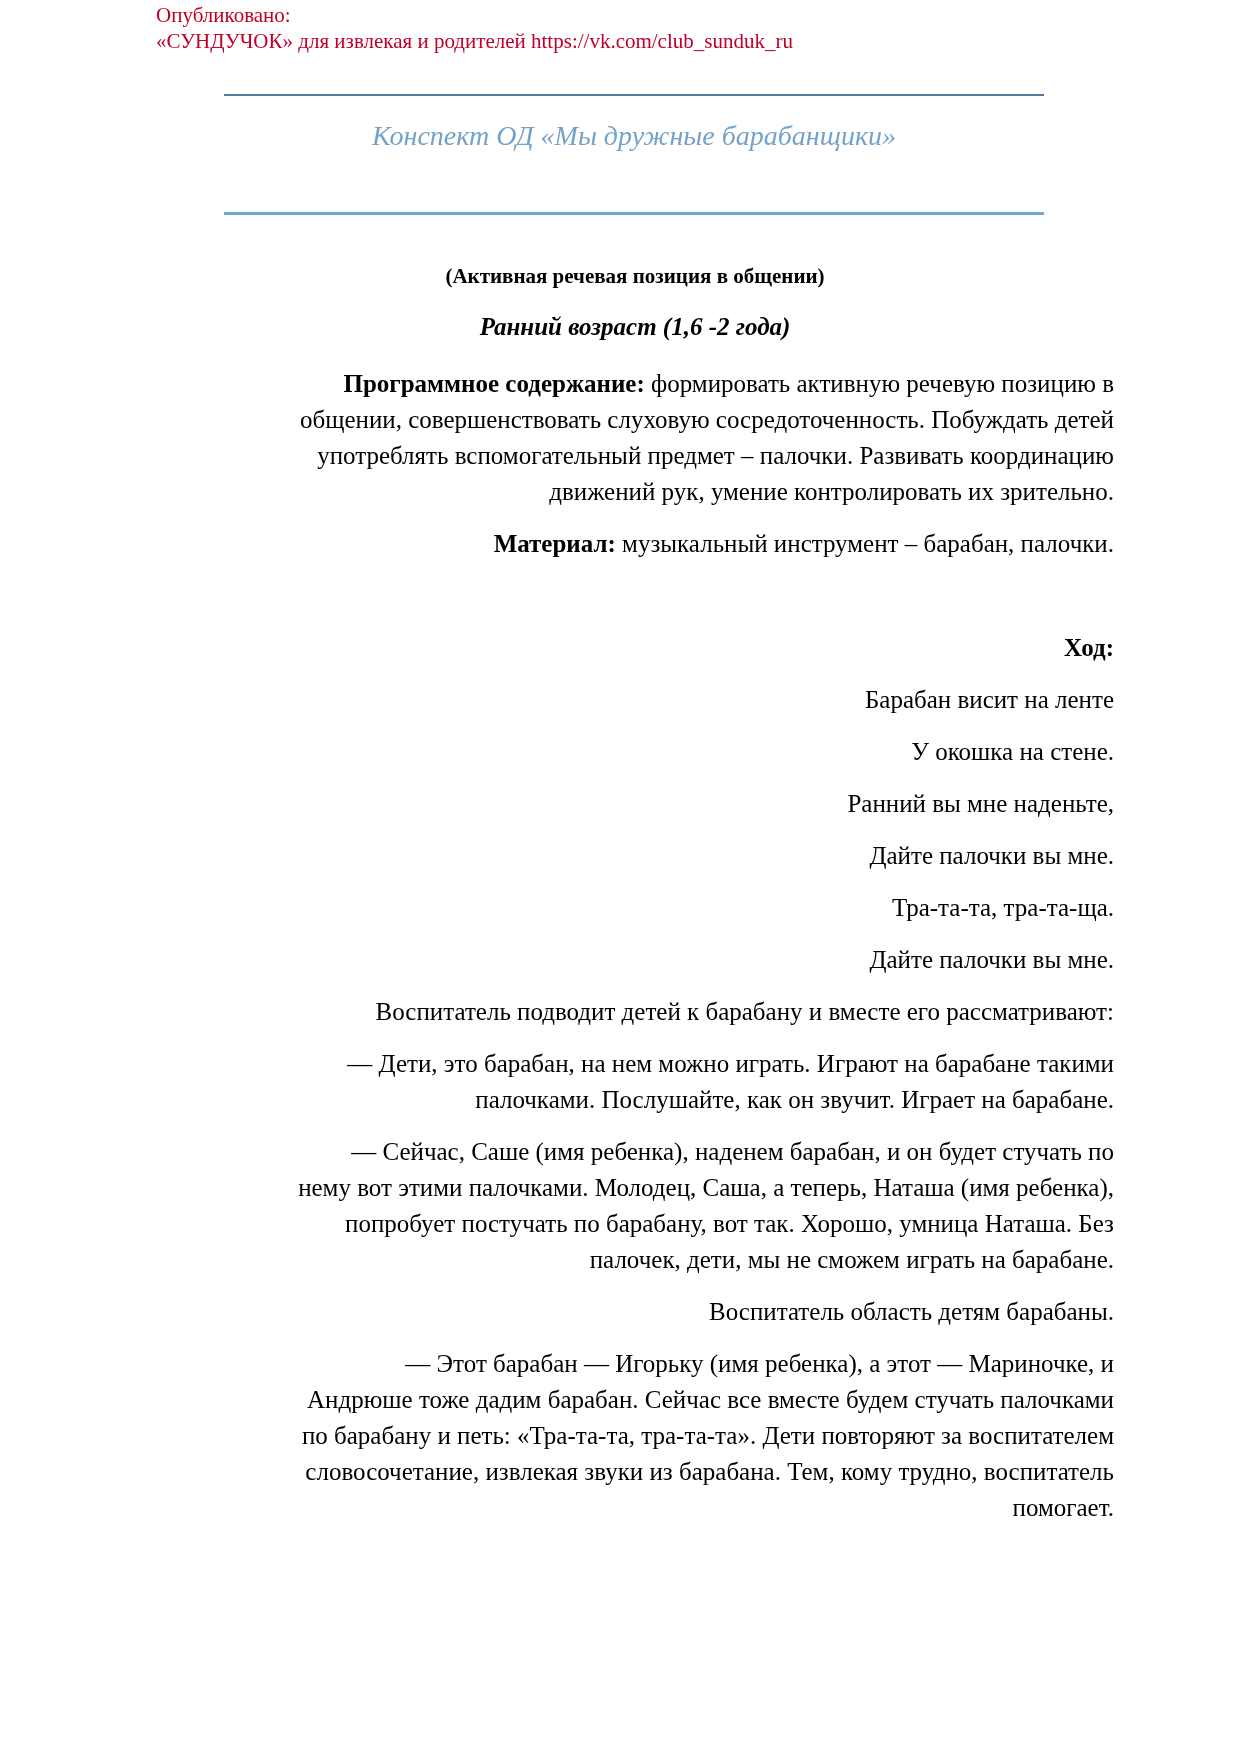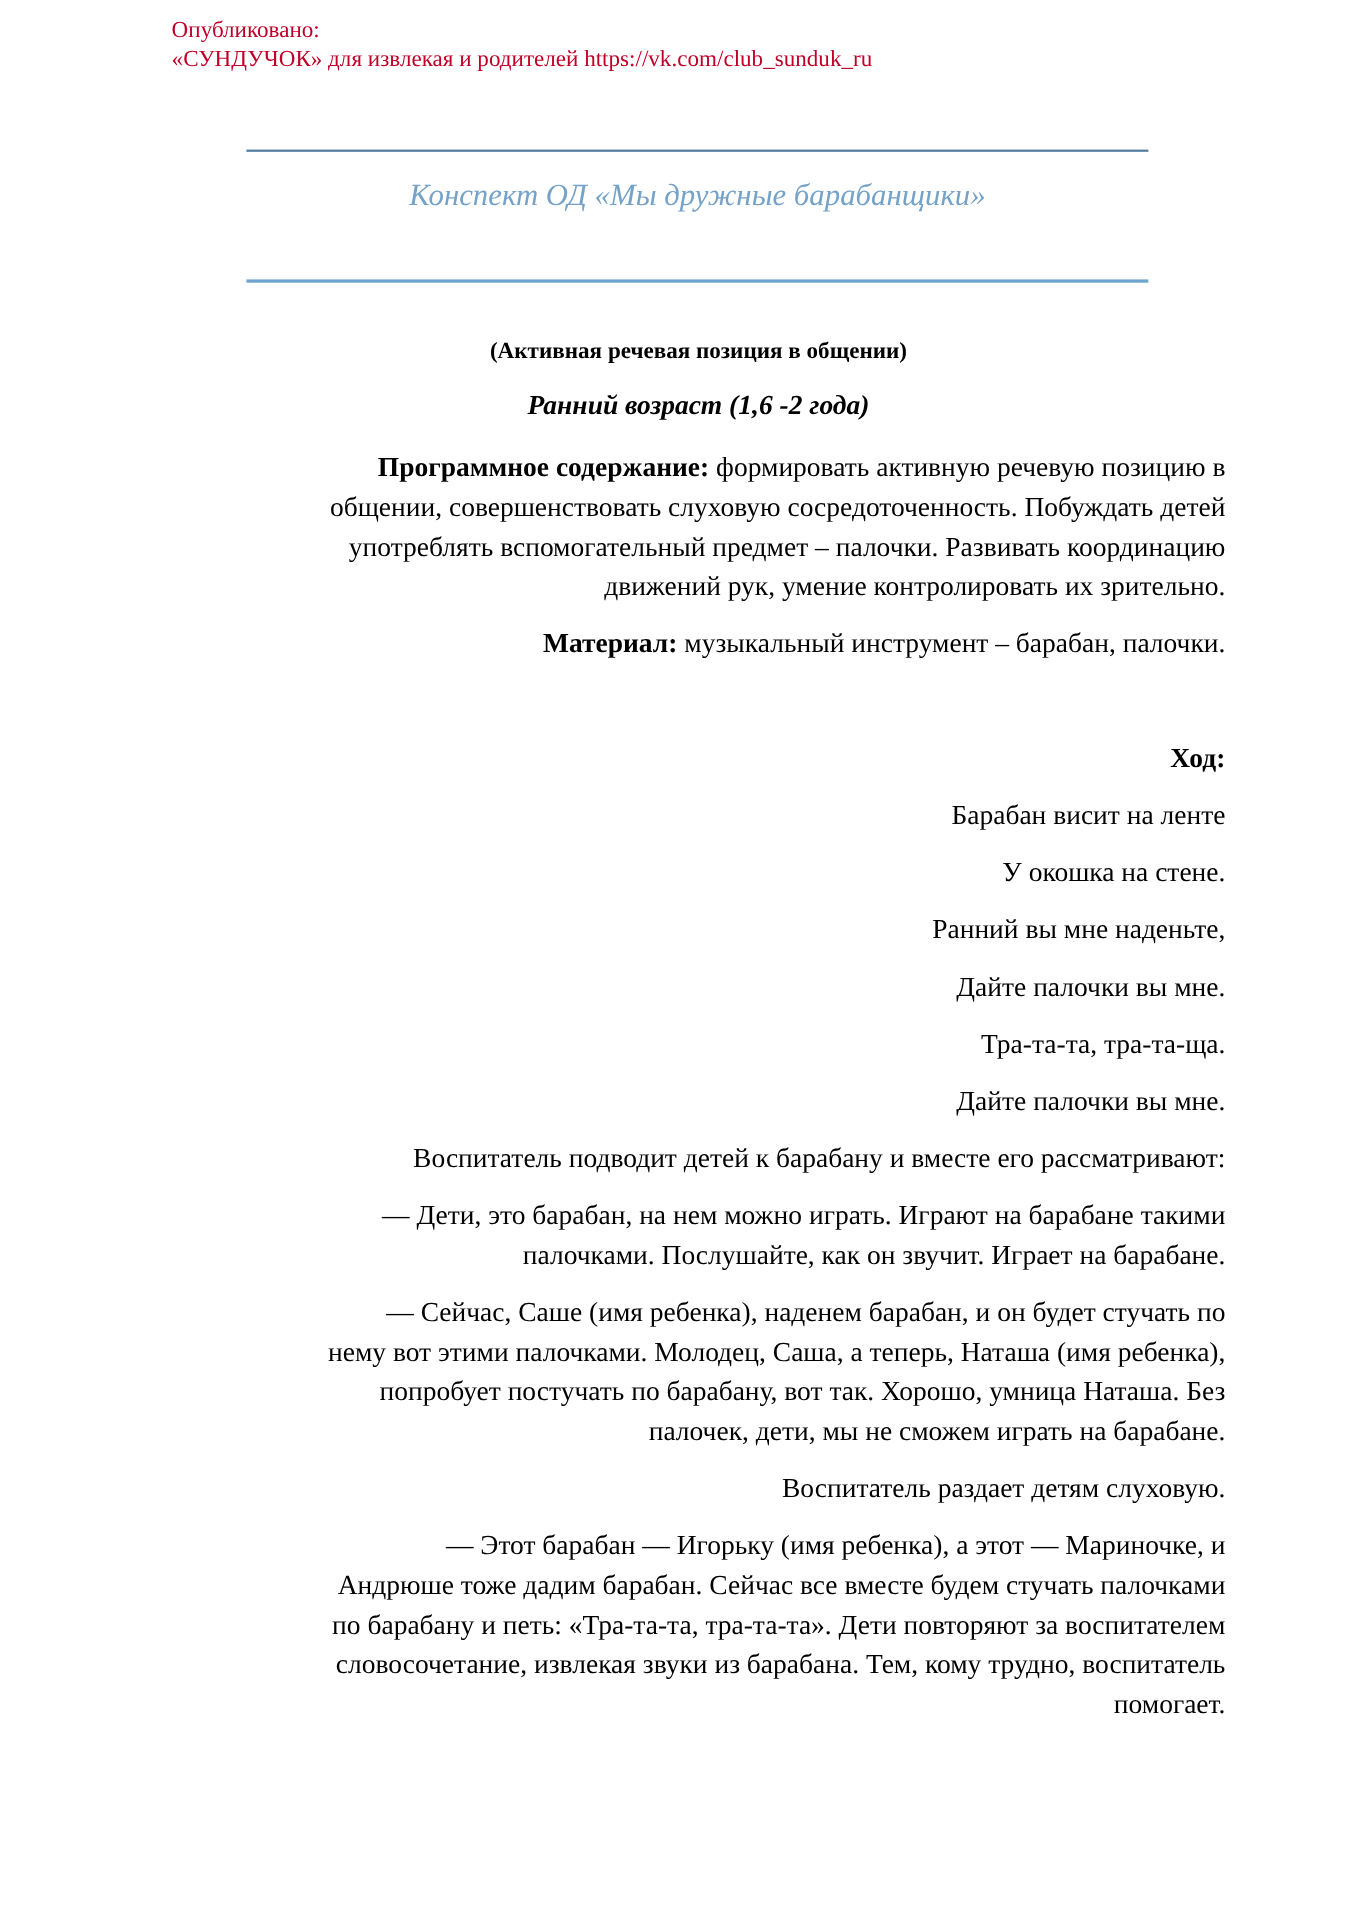--- a/index.html
+++ b/index.html
@@ -12,30 +12,30 @@
   .page{
     position:relative;
     width:1240px;height:1754px;
     margin:0 auto;
     background:#ffffff;
     overflow:hidden;
     font-family:"Liberation Serif","DejaVu Serif",serif;
     color:#000;
   }
   .content{
-    padding:14px 0 0 156px;
+    padding:2px 0 0 156px;
     width:958px;
   }
   .red-block{
     color:var(--accent-red);
     font-size:21px;
     line-height:26px;
   }
   .title-block{
-    margin:70px 0 0 68px;
+    margin:40px 0 0 68px;
     width:820px;
     text-align:center;
     border-top:2px solid var(--rule-top);
     border-bottom:3px solid var(--rule-bottom);
     padding:22px 0 19px 0;
     color:var(--heading-blue);
   }
   .doc-title{
     font-size:28px;
     line-height:36px;
@@ -114,21 +114,21 @@
       <p class="para">Тра-та-та, тра-та-ща.</p>
       <p class="para">Дайте палочки вы мне.</p>
 
       <p class="para">Воспитатель подводит детей к барабану и вместе его рассматривают:</p>
       <p class="para">— Дети, это барабан, на нем можно играть. Играют на барабане такими
 палочками. Послушайте, как он звучит. Играет на барабане.</p>
       <p class="para">— Сейчас, Саше (имя ребенка), наденем барабан, и он будет стучать по
 нему вот этими палочками. Молодец, Саша, а теперь, Наташа (имя ребенка),
 попробует постучать по барабану, вот так. Хорошо, умница Наташа. Без
 палочек, дети, мы не сможем играть на барабане.</p>
-      <p class="para">Воспитатель раздает детям слуховую.</p>
+      <p class="para">Воспитатель область детям барабаны.</p>
       <p class="para">— Этот барабан — Игорьку (имя ребенка), а этот — Мариночке, и
 Андрюше тоже дадим барабан. Сейчас все вместе будем стучать палочками
 по барабану и петь: «Тра-та-та, тра-та-та». Дети повторяют за воспитателем
 словосочетание, извлекая звуки из барабана. Тем, кому трудно, воспитатель
 помогает.</p>
 
     </div>
   </div>
 </div>
 

